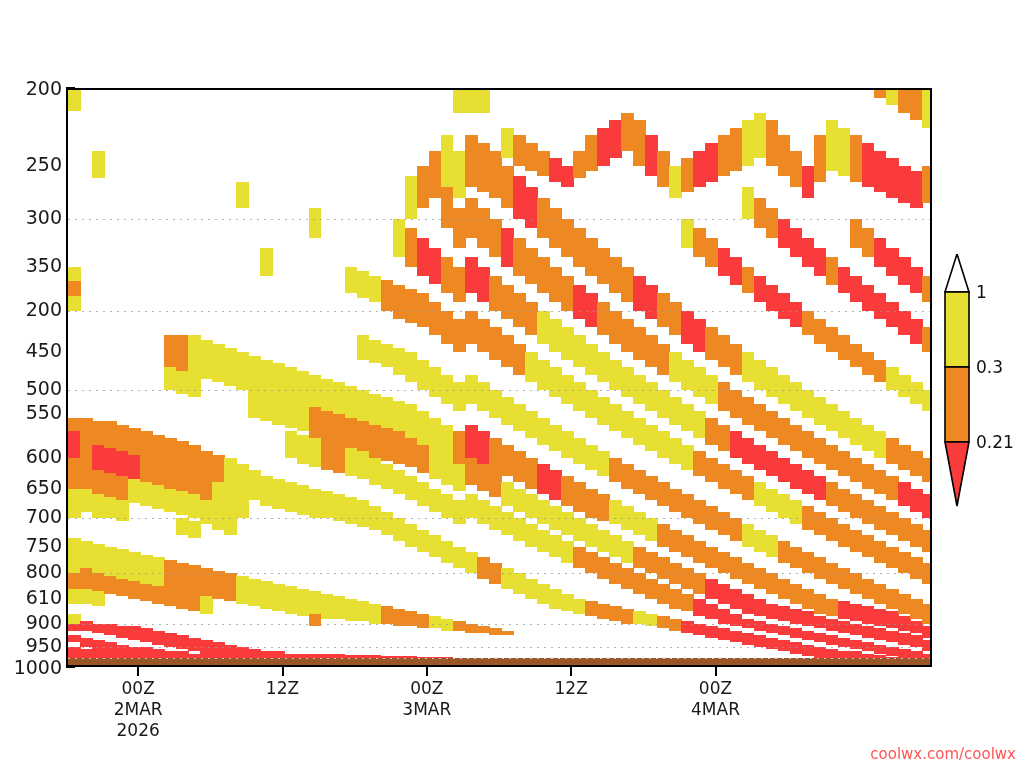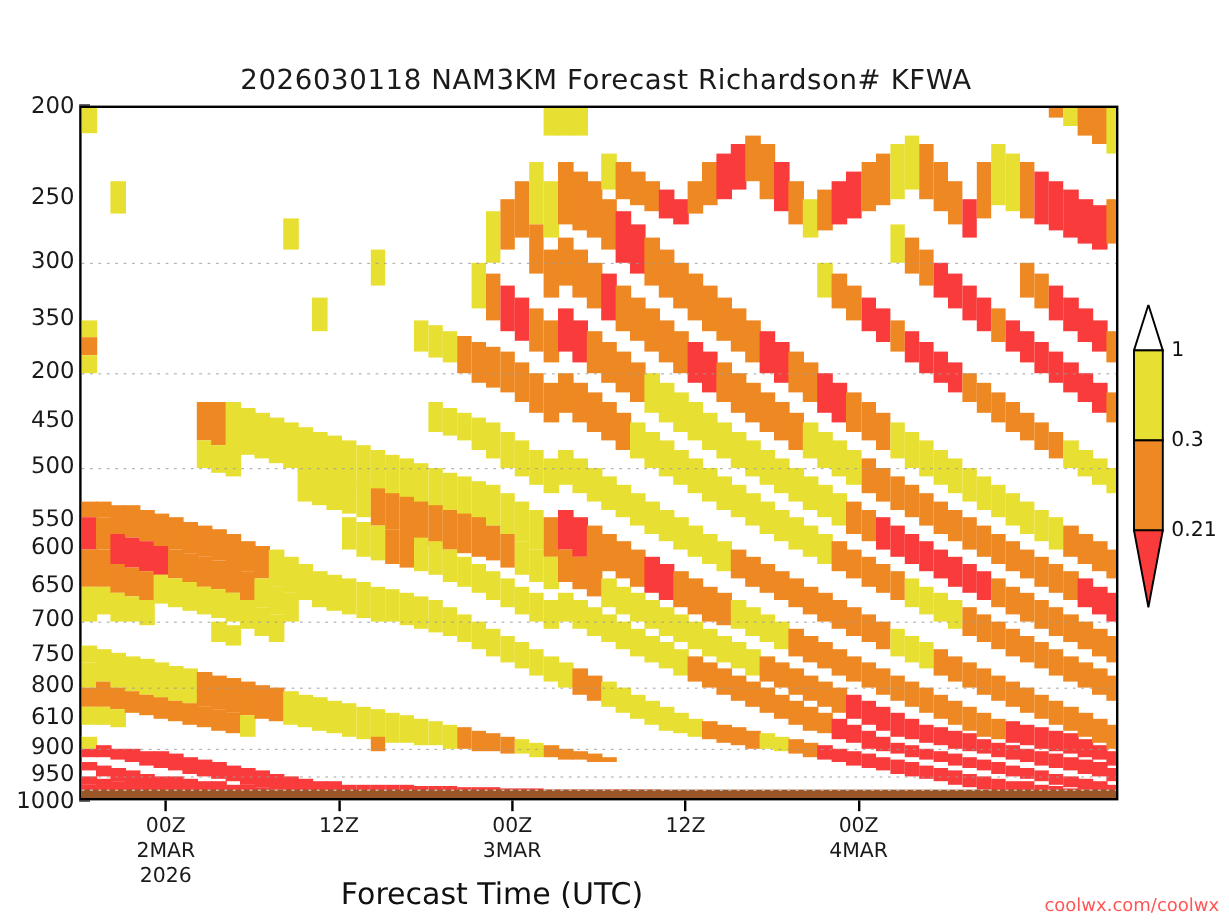--- a/index.html
+++ b/index.html
@@ -46,31 +46,30 @@
              white-space:nowrap;}
   #cbarsvg{position:absolute;left:944px;top:254px;width:28px;height:228px;}
   .cblab{position:absolute;left:976px;transform:translateY(-50%);
          font-size:17px;color:#111;white-space:nowrap;}
 </style>
 </head>
 <body>
 
 <div id="stage">
 
-  <div class="title">2026030118 NAM3KM Forecast Richardson# KFWA</div>
 
   <div id="yaxis">
       <div class="ylab" style="top:0.0px">200</div>
       <div class="ylab" style="top:75.7px">250</div>
       <div class="ylab" style="top:128.8px">300</div>
       <div class="ylab" style="top:177.0px">350</div>
       <div class="ylab" style="top:220.8px">200</div>
       <div class="ylab" style="top:261.9px">450</div>
       <div class="ylab" style="top:300.1px">500</div>
-      <div class="ylab" style="top:344px">550</div>
+      <div class="ylab" style="top:324px">550</div>
       <div class="ylab" style="top:368.1px">600</div>
       <div class="ylab" style="top:398.5px">650</div>
       <div class="ylab" style="top:428.2px">700</div>
       <div class="ylab" style="top:456.5px">750</div>
       <div class="ylab" style="top:483.4px">800</div>
       <div class="ylab" style="top:508.9px">610</div>
       <div class="ylab" style="top:533.7px">900</div>
       <div class="ylab" style="top:557.1px">950</div>
       <div class="ylab" style="top:579.0px">1000</div>
     </div>
@@ -878,21 +877,20 @@
       </div>
       <div class="xlab" style="left:571.2px">
         <div>12Z</div>
       </div>
       <div class="xlab" style="left:715.5px">
         <div>00Z</div>
         <div>4MAR</div>
       </div>
     </div>
 
-  <div class="axis-title">Forecast Time (UTC)</div>
   <div class="watermark">coolwx.com/coolwx</div>
 
   <svg id="cbarsvg" viewBox="0 0 28 254" style="height: 254px;">
       <polygon points="13,0 25,38 1,38" fill="#ffffff" stroke="#000" stroke-width="1.6"></polygon>
       <rect x="1" y="38" width="24" height="75" fill="#e8df33" stroke="#000" stroke-width="1.6"></rect>
       <rect x="1" y="113" width="24" height="75" fill="#ee8822" stroke="#000" stroke-width="1.6"></rect>
       <polygon points="1,188 25,188 13,252" fill="#f93b3b" stroke="#000" stroke-width="1.6"></polygon>
     </svg>
   <div id="cbarlabels">
       <div class="cblab" style="top:292px">1</div>

